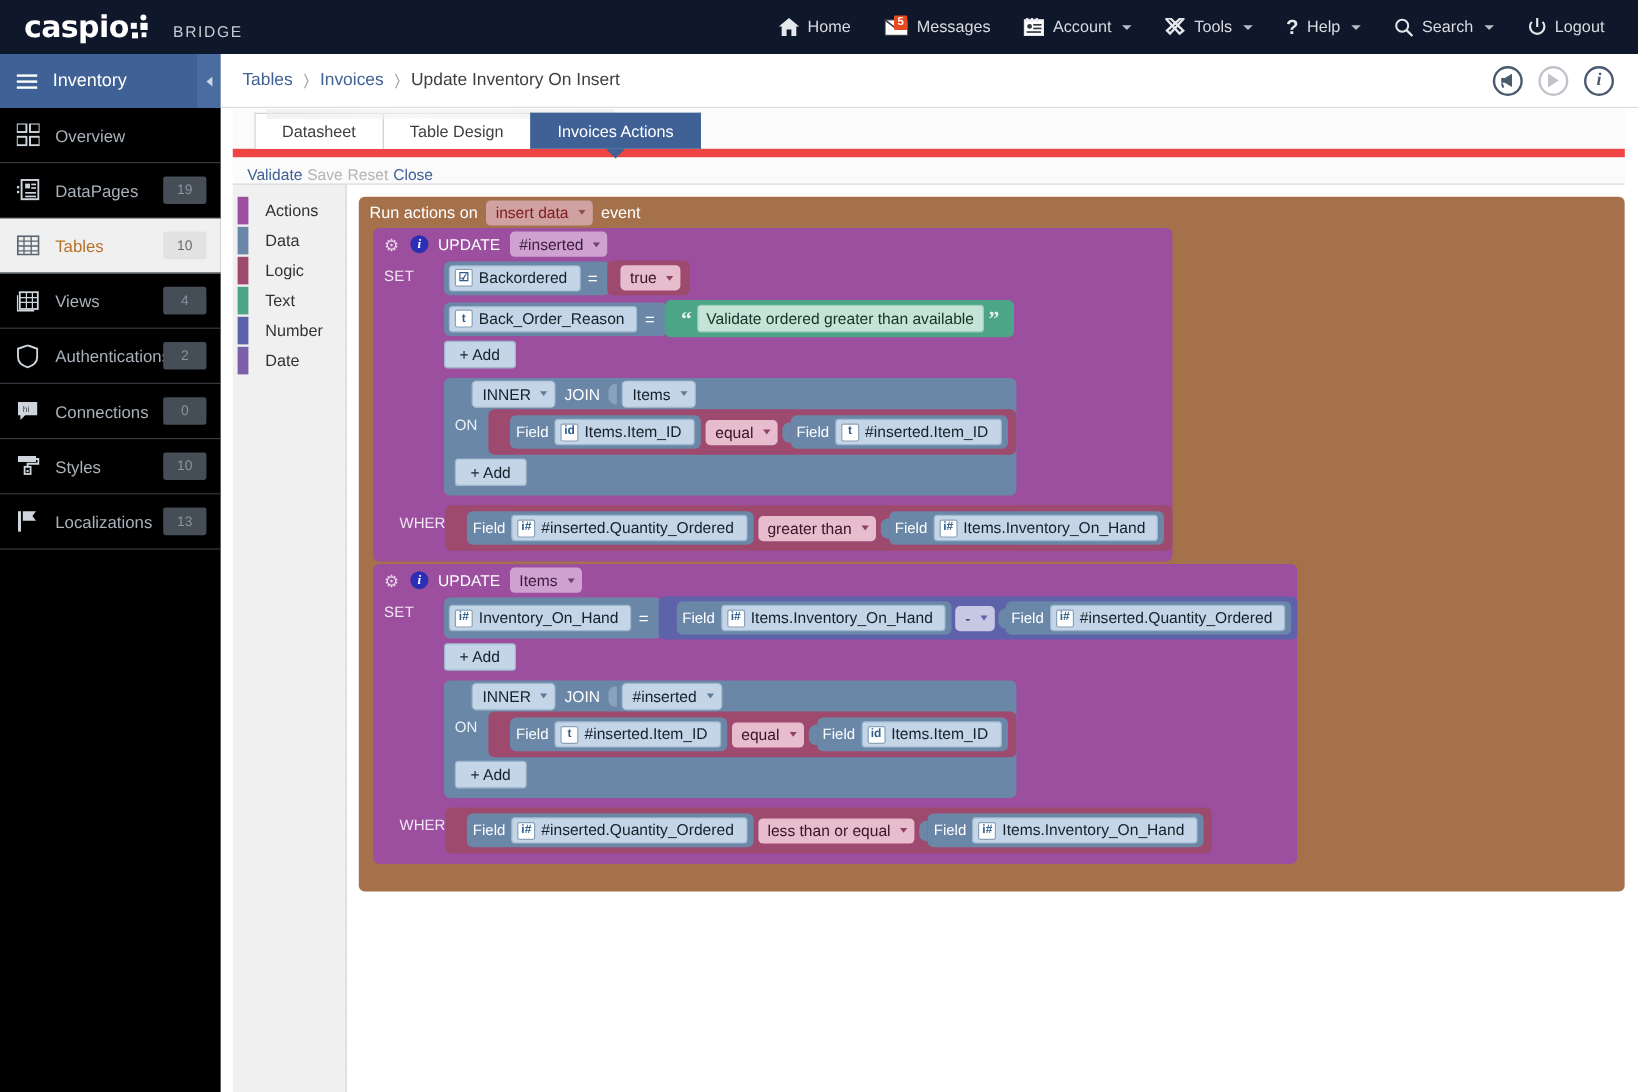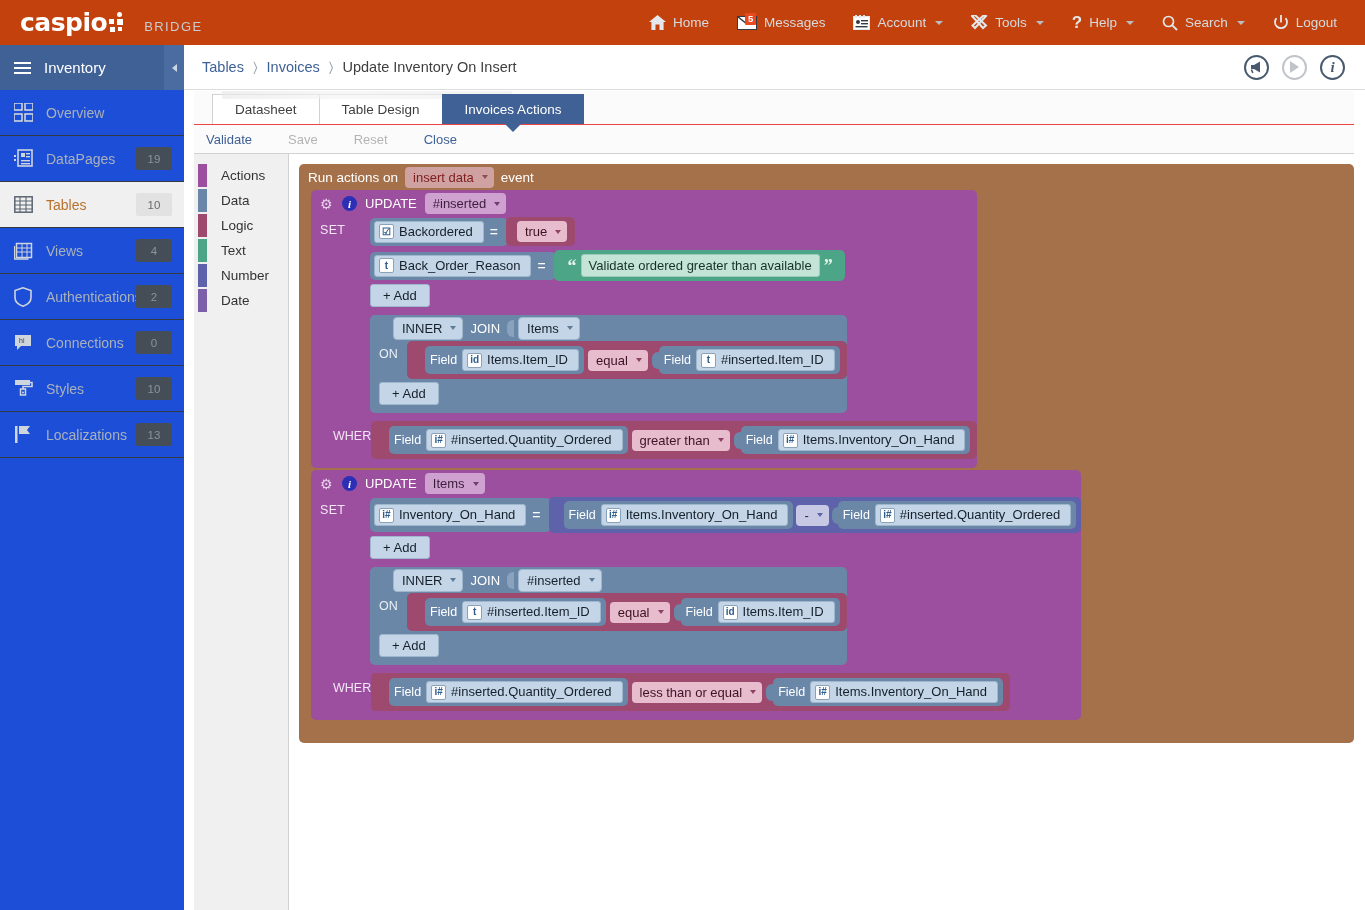--- a/index.html
+++ b/index.html
@@ -5,21 +5,21 @@
   * { box-sizing: border-box; margin: 0; padding: 0; }
   html, body {
     width: 1365px; height: 910px;
     font-family: "Liberation Sans", sans-serif;
     background: #ececec; overflow: hidden;
   }
 
   
   .topbar {
     position: absolute; top: 0; left: 0; width: 1365px; height: 45px;
-    background: #c2410c; display: flex; align-items: center;
+    background: #0f172a; display: flex; align-items: center;
   }
   .logo { padding-left: 20px; display: flex; align-items: baseline; }
   .logo-caspio {
     color: #fff; font-size: 25px; font-weight: bold; letter-spacing: -0.5px;
     font-family: "DejaVu Sans", sans-serif;
   }
   .logo-dots { position: relative; width: 22px; height: 22px; margin-left: 1px; align-self: center;}
   .logo-dots i { position: absolute; background: #fff; display: block; }
   .d1 { width: 5px; height: 5px; left: 9px; top: 0px; border-radius: 50%; }
   .d2 { width: 5px; height: 5px; left: 1px; top: 7px; }
@@ -39,21 +39,21 @@
            border-top: 4px solid #b9bec6; margin-left: 2px; }
   .badge-msg {
     position: absolute; left: 22px; top: 13px;
     background: #e8491f; color: #fff; font-size: 9.5px; font-weight: bold;
     padding: 1px 3px; border-radius: 1px; line-height: 1.1;
   }
 
   
   .sidebar {
     position: absolute; top: 45px; left: 0; width: 184px; height: 865px;
-    background: #1d4ed8;
+    background: #000000;
   }
   .sb-head {
     height: 45px; background: #3f6196; display: flex; align-items: center;
     color: #fff; font-size: 15px; position: relative;
   }
   .sb-head .burger { margin: 0 13px 0 14px; display: inline-block; }
   .burger i { display: block; width: 17px; height: 2px; background: #fff; margin: 3px 0; }
   .sb-collapse {
     position: absolute; right: 0; top: 0; width: 20px; height: 45px;
     background: #4b6ca0; display: flex; align-items: center; justify-content: center;
@@ -107,22 +107,22 @@
     font-size: 13.5px; color: #3f3f3f; background: #fff;
     border: 1px solid #d2d2d2; border-bottom: none; margin-right: -1px; cursor: pointer;
   }
   .tab.active { background: #3f6196; color: #fff; border-color: #3f6196; position: relative; }
   .tab.active:after {
     content: ""; position: absolute; left: 50%; margin-left: -8px; bottom: -8px;
     border-left: 8px solid transparent; border-right: 8px solid transparent;
     border-top: 8px solid #3f6196;
   }
   .toolbar {
-    height: 29px; display: flex; align-items: center; gap: 36px;
-    padding-left: 12px; font-size: 13px; border-top: 1px solid #ef4444;
+    height: 29px; display: flex; align-items: flex-end; gap: 4px;
+    padding-left: 12px; font-size: 13px; border-top: 7px solid #ef4444;
     background: #fbfbfb;
   }
   .tb-link { color: #3f6196; cursor: pointer; }
   .tb-link.off { color: #b4b4b4; cursor: default; }
 
   .workarea {
     position: absolute; top: 62px; left: 0; width: 1160px; height: 788px;
     display: flex; border-top: 1px solid #d2d2d2;
   }
   .palette {

